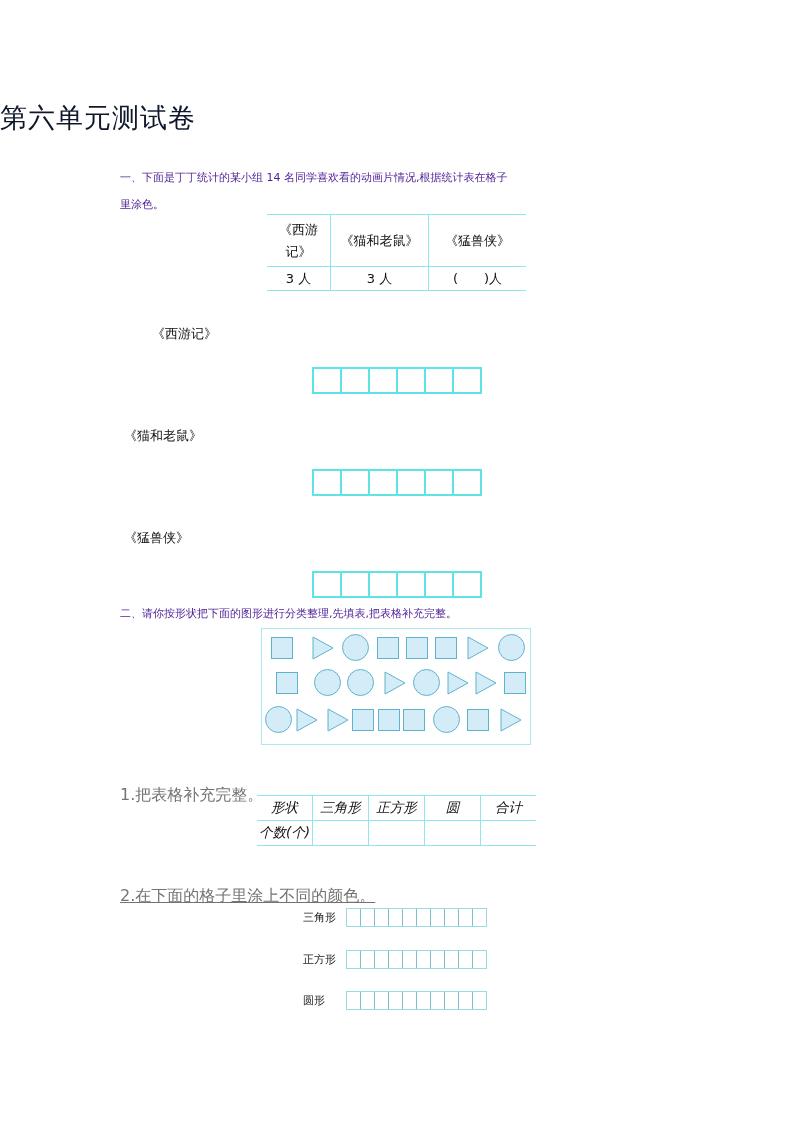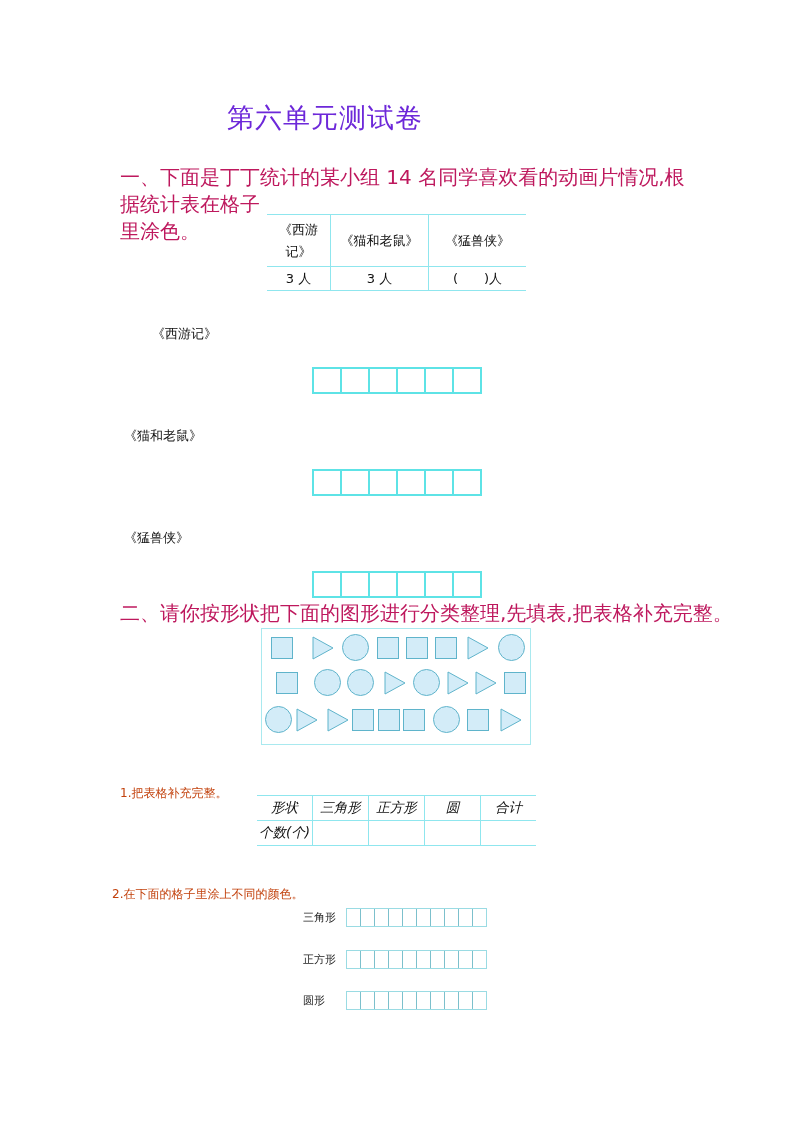--- a/index.html
+++ b/index.html
@@ -1,36 +1,36 @@
 <!DOCTYPE html>
 <html><head>
   <meta charset="utf-8">
   <style>
     html, body { margin: 0; padding: 0; background: #ffffff; }
     body {
       width: 793px; height: 1122px; position: relative; overflow: hidden;
       font-family: "DejaVu Sans", "Liberation Sans", sans-serif; color: #111;
     }
     .abs { position: absolute; }
-    .title { left: 0; width: 650px; top: 100px; text-align: center; font-size: 27px; color: #6d28d9; letter-spacing: 1px; }
-    .q-red { color: #be185d; font-size: 20px; line-height: 27px; }
+    .title { left: 0; width: 650px; top: 100px; text-align: left; font-size: 27px; color: #0f172a; letter-spacing: 1px; }
+    .q-red { color: #4c1d95; font-size: 11px; line-height: 27px; }
     .label { font-size: 13px; color: #111; }
     table.t1 { border-collapse: collapse; font-size: 13px; }
     table.t1 td { border-top: 1.5px solid #8fe6ee; border-bottom: 1.5px solid #8fe6ee; border-left: 1.5px solid #8fe6ee; text-align: center; padding: 0; }
     table.t1 td:first-child { border-left: none; }
     .grid { display: flex; border: 2px solid #5ee3e6; }
     .grid .cell { width: 26px; height: 23px; border-left: 2px solid #5ee3e6; }
     .grid .cell:first-child { border-left: none; }
     .shapes-box { border: 1.5px solid #a9e9ef; box-sizing: border-box; }
     .shape { position: absolute; box-sizing: border-box; }
     .sq { width: 22px; height: 22px; background: #d3ecf8; border: 1px solid #5fb4cb; }
     .ci { width: 27px; height: 27px; border-radius: 50%; background: #d3ecf8; border: 1px solid #5fb4cb; }
     .tr { width: 22px; height: 24px; }
     .tr svg { display: block; }
-    .plain { font-size: 12px; color: #c2410c; }
+    .plain { font-size: 16px; color: #737373; }
     table.t2 { border-collapse: collapse; font-size: 13.5px; }
     table.t2 td { border-top: 1.5px solid #8fe6ee; border-bottom: 1.5px solid #8fe6ee; border-left: 1.5px solid #8fe6ee; text-align: center; padding: 0; height: 24px; }
     table.t2 td:first-child { border-left: none; }
     .grid2 { display: flex; border: 1.5px solid #9adbe3; }
     .grid2 .cell { width: 13px; height: 17px; border-left: 1.5px solid #7cc0cc; }
     .grid2 .cell:first-child { border-left: none; }
     .small-label { font-size: 11px; color: #222; }
   </style>
 </head>
 <body>
@@ -169,21 +169,21 @@
   <tr>
     <td>个数(个)</td>
     <td></td>
     <td></td>
     <td></td>
     <td></td>
   </tr>
 </tbody>
   </table>
 
-<div class="abs plain" style="left:112px; top:886px;">2.在下面的格子里涂上不同的颜色。</div>
+<div class="abs plain" style="left:120px; top:886px;text-decoration:underline;">2.在下面的格子里涂上不同的颜色。</div>
 
 <div class="abs small-label" style="left:303px; top:910px;">三角形</div>
 <div class="abs grid2" style="left:346px; top:908px;">
   <div class="cell"></div>
   <div class="cell"></div>
   <div class="cell"></div>
   <div class="cell"></div>
   <div class="cell"></div>
   <div class="cell"></div>
   <div class="cell"></div>

